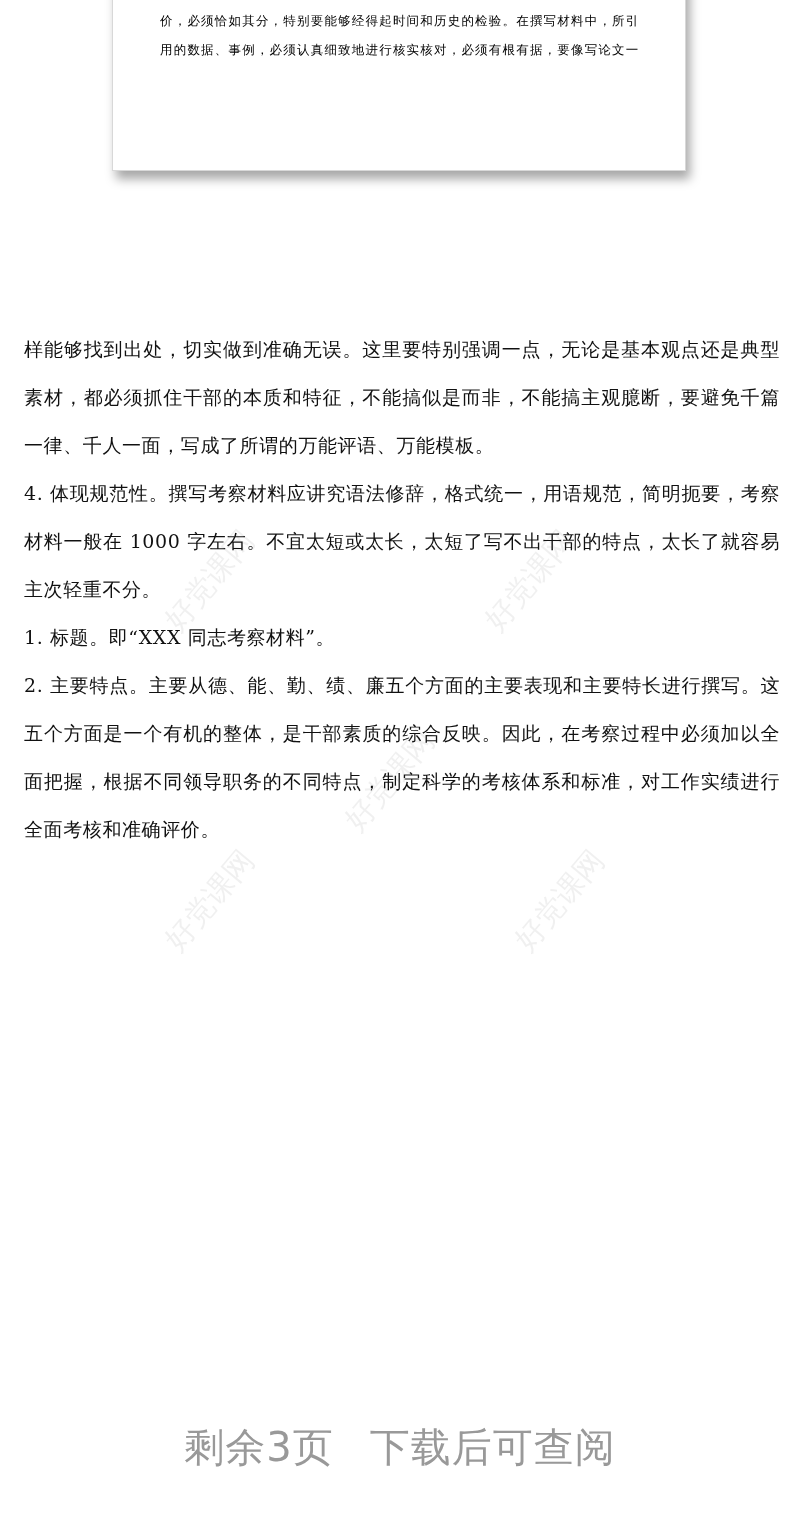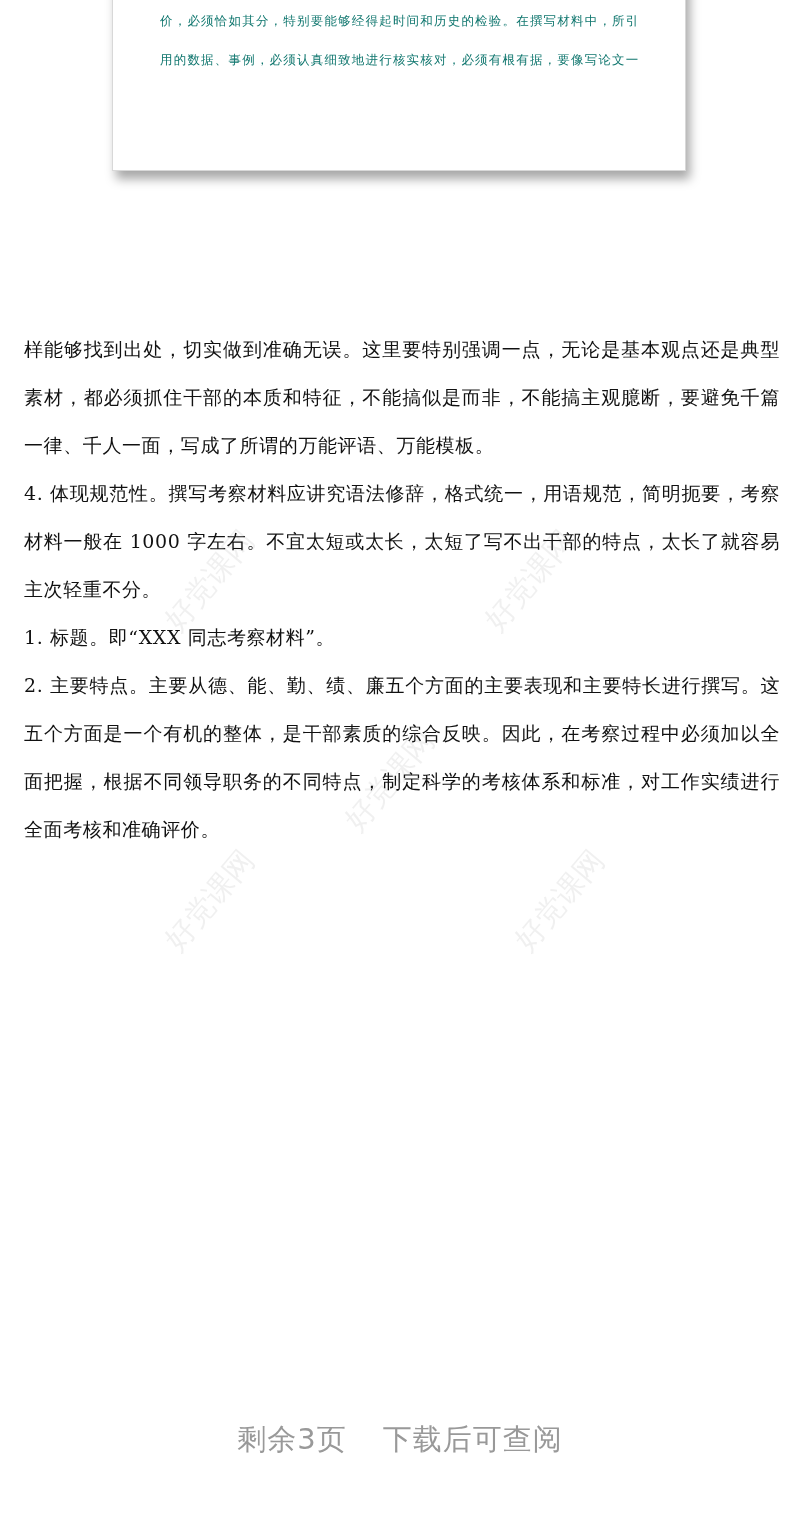--- a/index.html
+++ b/index.html
@@ -2,38 +2,38 @@
 <html><head>
 <meta charset="utf-8">
 <style>
   html, body { margin:0; padding:0; background:#ffffff; }
   body { width:800px; height:1525px; position:relative; overflow:hidden;
          font-family:"DejaVu Serif","Liberation Serif",serif; color:#111; }
   .page-card { position:absolute; left:112px; top:-20px; width:572px; height:189px;
                background:#fff; border:1px solid #d8d8d8;
                box-shadow: 4px 8px 10px rgba(0,0,0,0.35); }
   .card-line { position:absolute; left:47px; font-size:12.5px; letter-spacing:1.2px;
-               white-space:nowrap; color:#0f766e; }
+               white-space:nowrap; color:#000000; }
   .body-text { position:absolute; left:24px; top:325px; width:756px; }
   .para { font-size:19px; line-height:48px; letter-spacing:0.6px; margin:0;
           text-align:justify; }
   .watermark { position:absolute; color:rgba(0,0,0,0.06); font-size:30px;
                transform:rotate(-50deg); white-space:nowrap;
                font-family:"DejaVu Sans",sans-serif; pointer-events:none; }
   .more-prompt { position:absolute; left:0; width:800px; top:1420px; text-align:center;
                  font-family:"DejaVu Sans","Liberation Sans",sans-serif;
-                 font-size:29px; color:#999; letter-spacing:1px; }
+                 font-size:40px; color:#999; letter-spacing:1px; }
   .more-prompt span { margin:0 18px; }
 </style>
 </head>
 <body>
 
 <div class="page-card">
   <div class="card-line" style="top:32px;">价，必须恰如其分，特别要能够经得起时间和历史的检验。在撰写材料中，所引</div>
-  <div class="card-line" style="top:61px;margin-top:10px;">用的数据、事例，必须认真细致地进行核实核对，必须有根有据，要像写论文一</div>
+  <div class="card-line" style="top:61px;">用的数据、事例，必须认真细致地进行核实核对，必须有根有据，要像写论文一</div>
 </div>
 
 <div class="watermark" style="left:150px; top:560px;">好党课网</div>
 <div class="watermark" style="left:470px; top:560px;">好党课网</div>
 <div class="watermark" style="left:330px; top:760px;">好党课网</div>
 <div class="watermark" style="left:150px; top:880px;">好党课网</div>
 <div class="watermark" style="left:500px; top:880px;">好党课网</div>
 
 <div class="body-text">
   <p class="para">样能够找到出处，切实做到准确无误。这里要特别强调一点，无论是基本观点还是典型素材，都必须抓住干部的本质和特征，不能搞似是而非，不能搞主观臆断，要避免千篇一律、千人一面，写成了所谓的万能评语、万能模板。</p>

